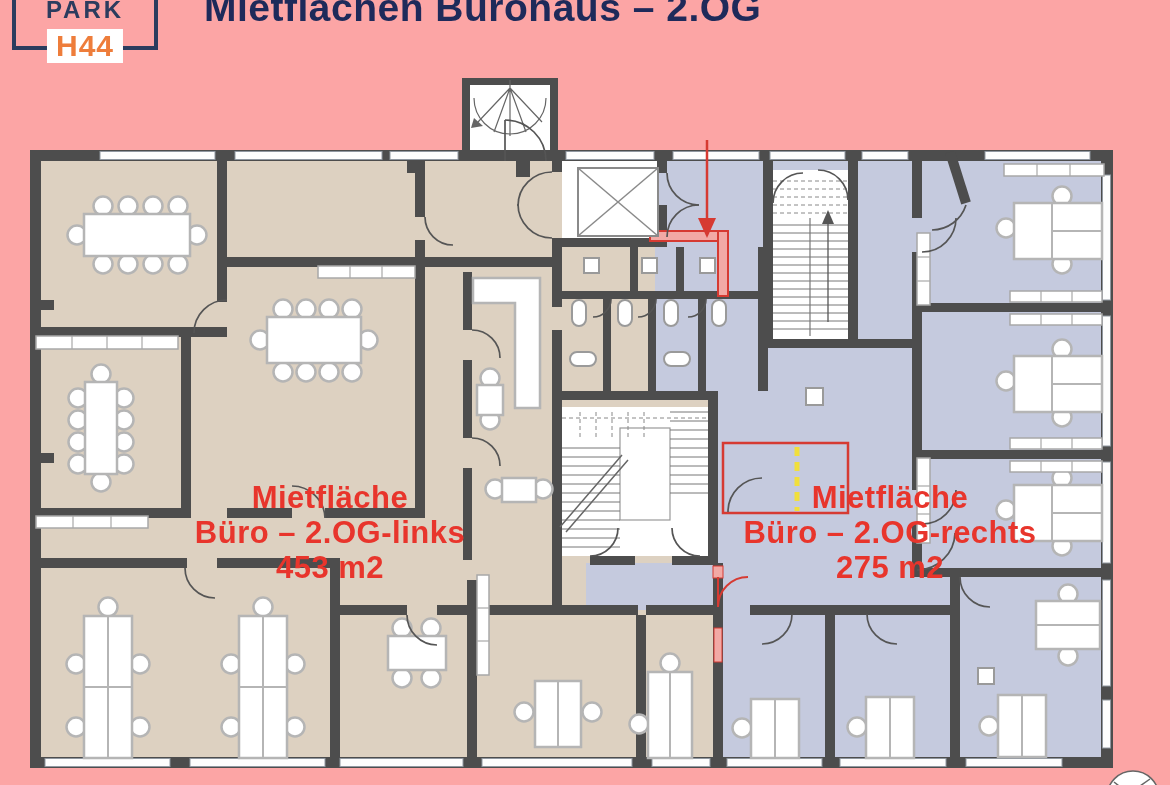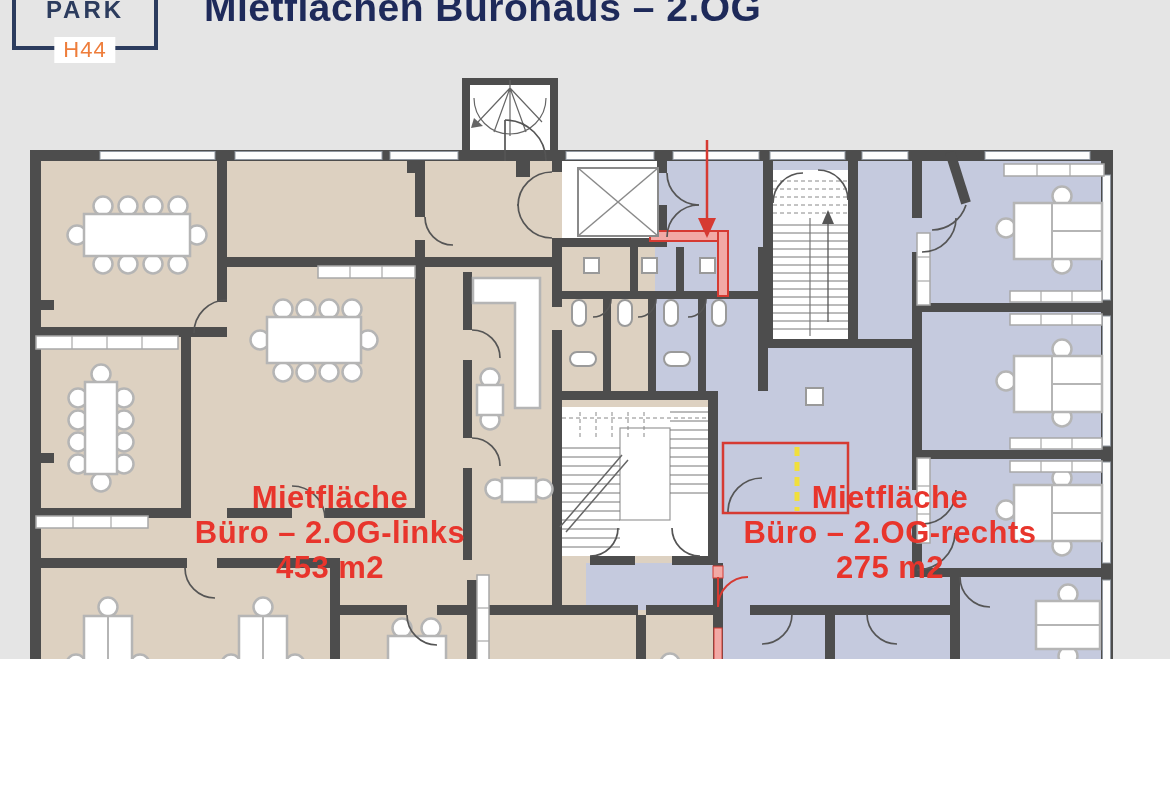--- a/index.html
+++ b/index.html
@@ -1,23 +1,23 @@
 <!DOCTYPE html>
 <html lang="de"><head>
 <meta charset="utf-8">
 <style>
   html,body{margin:0;padding:0;background:#fff;}
-  .page{position:relative;width:1170px;height:659px;background:#e5e5e5;overflow:hidden;
+  .page{position:relative;width:1170px;height:785px;background:#fca5a5;overflow:hidden;
         font-family:"Liberation Sans","DejaVu Sans",sans-serif;}
   
   .logo{position:absolute;left:12px;top:-24px;width:138px;height:66px;border:4px solid #2c3c5e;}
   .logo-park{position:absolute;left:0;right:0;top:16px;text-align:center;color:#2c3c5e;
              font-size:24px;font-weight:600;letter-spacing:3px;}
   .logo-h44{position:absolute;left:50%;transform:translateX(-50%);bottom:-17px;background:#fff;
-            padding:0 9px;color:#ee7d3b;font-size:22px;font-weight:400;letter-spacing:1px;}
+            padding:0 9px;color:#ee7d3b;font-size:30px;font-weight:700;letter-spacing:1px;}
   .title{position:absolute;left:204px;top:-14px;margin:0;color:#1e2a5a;font-size:39px;
          font-weight:700;white-space:nowrap;letter-spacing:0.5px;}
   svg.plan{position:absolute;left:0;top:0;}
   .lbl{font-weight:700;fill:#e8352c;text-anchor:middle;font-size:31px;letter-spacing:0.5px;}
   .wall{fill:#4d4d4d;}
   .furn{fill:#ffffff;stroke:#b5b5b5;stroke-width:2.5;}
   .furnline{stroke:#b5b5b5;stroke-width:2;}
   .sb{fill:#ffffff;stroke:#a8a8a8;stroke-width:1.5;}
   .sbl{stroke:#a8a8a8;stroke-width:1.2;}
   .door{stroke:#555555;stroke-width:1.7;fill:none;}

